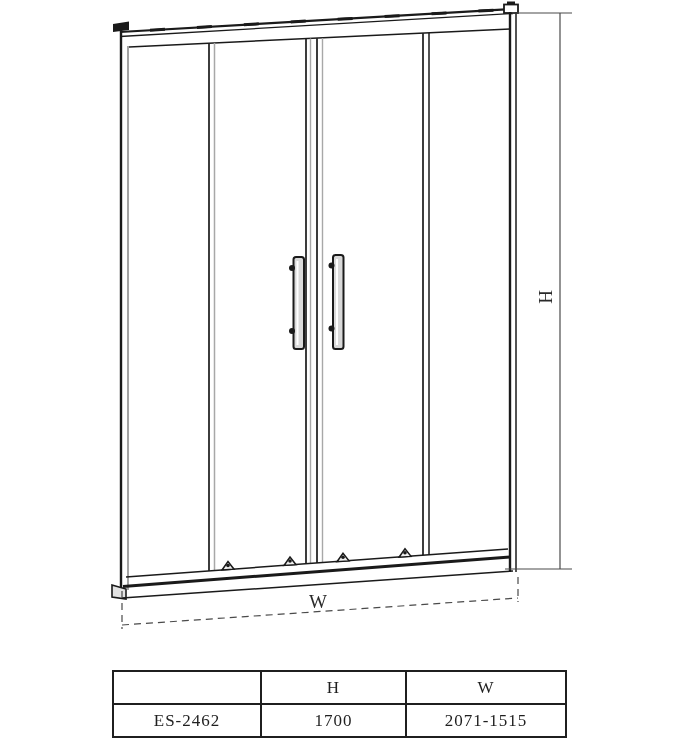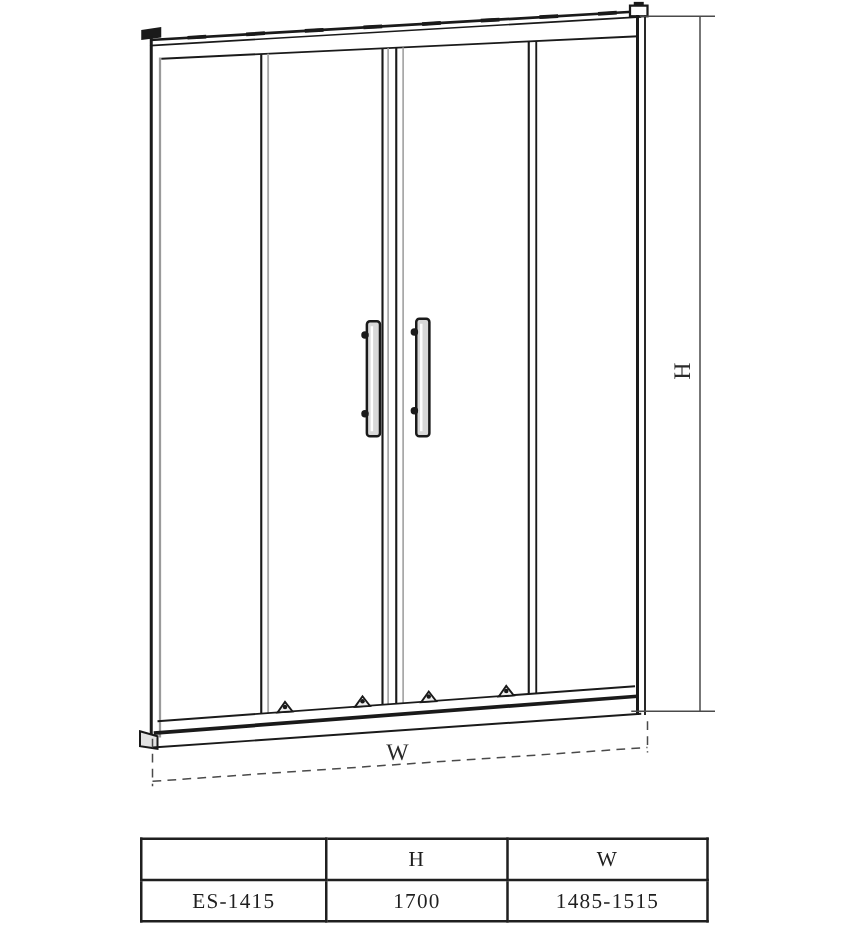--- a/index.html
+++ b/index.html
@@ -131,20 +131,20 @@
         <col class="col-h">
         <col class="col-w">
     </colgroup>
     <tbody>
       <tr>
         <td></td>
         <td>H</td>
         <td>W</td>
       </tr>
       <tr>
-        <td>ES-1415</td>
+        <td>ES-2462</td>
         <td>1700</td>
-        <td>1485-1515</td>
+        <td>2071-1515</td>
       </tr>
     </tbody>
   </table>
 
 </div>
 
 </body></html>

